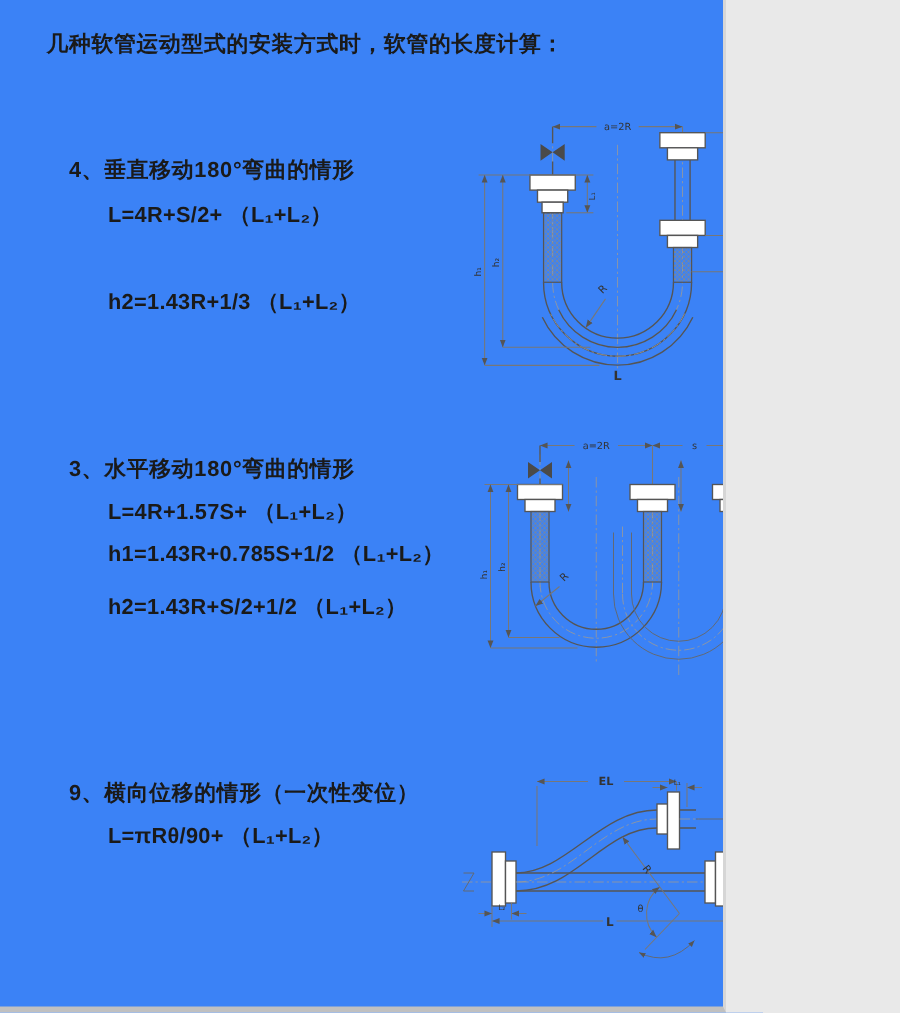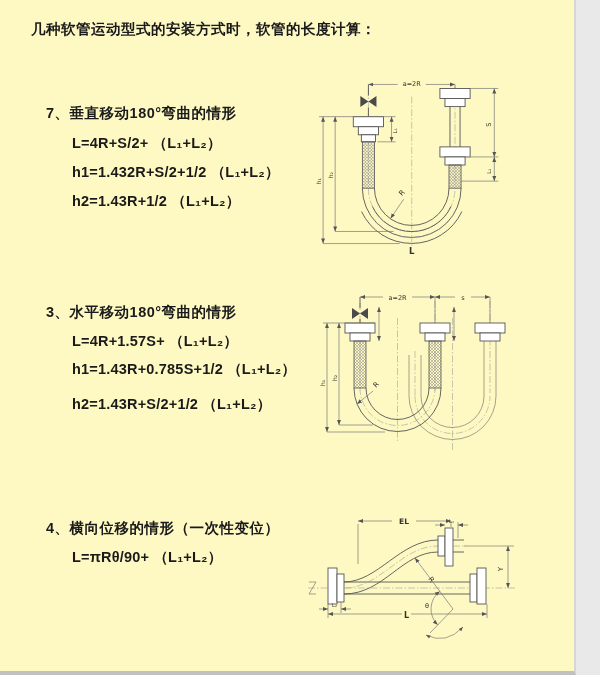--- a/index.html
+++ b/index.html
@@ -1,16 +1,16 @@
 <!DOCTYPE html>
 <html><head>
 <meta charset="utf-8">
 <style>
   html,body{margin:0;padding:0;background:#e9e9e9;}
-  .page{position:relative;width:576px;height:675px;background:#fef9c3;overflow:hidden;
+  .page{position:relative;width:484px;height:675px;background:#3b82f6;overflow:hidden;
         font-family:"Liberation Sans","DejaVu Sans",sans-serif;color:#1a1a1a;
         box-sizing:border-box;border-right:2px solid #d6d6d6;border-bottom:4px solid #c0c0c0;}
   .abs{position:absolute;white-space:nowrap;}
   .title{left:31px;top:20px;font-size:14.5px;font-weight:700;letter-spacing:.5px;}
   .shead{font-size:14.5px;font-weight:700;letter-spacing:.5px;}
   .formula{font-size:14.5px;font-weight:700;letter-spacing:.2px;}
   svg{position:absolute;overflow:visible;}
   svg text{font-family:"DejaVu Sans","Liberation Sans",sans-serif;fill:#333;}
   .part{stroke:#555;stroke-width:.9;fill:none;}
   .partfill{stroke:#555;stroke-width:.9;fill:#fff;}
@@ -19,31 +19,30 @@
   .cl{stroke:#999;stroke-width:.55;fill:none;stroke-dasharray:7 2 1.5 2;}
   .braid{stroke:#555;stroke-width:.8;}
 </style>
 </head>
 <body>
 
 <div class="page">
 
   <div class="abs title">几种软管运动型式的安装方式时，软管的长度计算：</div>
 
-  <div class="abs shead" style="left:46px;top:104px">7、垂直移动180°弯曲的情形</div>
+  <div class="abs shead" style="left:46px;top:104px">4、垂直移动180°弯曲的情形</div>
   <div class="abs formula" style="left:72px;top:134px">L=4R+S/2+ （L₁+L₂）</div>
-  <div class="abs formula" style="left:72px;top:163px">h1=1.432R+S/2+1/2 （L₁+L₂）</div>
-  <div class="abs formula" style="left:72px;top:192px">h2=1.43R+1/2 （L₁+L₂）</div>
+  <div class="abs formula" style="left:72px;top:192px">h2=1.43R+1/3 （L₁+L₂）</div>
 
   <div class="abs shead" style="left:46px;top:303px">3、水平移动180°弯曲的情形</div>
   <div class="abs formula" style="left:72px;top:332px">L=4R+1.57S+ （L₁+L₂）</div>
   <div class="abs formula" style="left:72px;top:360px">h1=1.43R+0.785S+1/2 （L₁+L₂）</div>
   <div class="abs formula" style="left:72px;top:395px">h2=1.43R+S/2+1/2 （L₁+L₂）</div>
 
-  <div class="abs shead" style="left:46px;top:519px">4、横向位移的情形（一次性变位）</div>
+  <div class="abs shead" style="left:46px;top:519px">9、横向位移的情形（一次性变位）</div>
   <div class="abs formula" style="left:72px;top:548px">L=πRθ/90+ （L₁+L₂）</div>
 
   <svg style="left:311px;top:68px" width="282" height="192" viewBox="0 0 280 190">
     <defs>
       <pattern id="d1braid" width="3" height="3" patternUnits="userSpaceOnUse">
         <path d="M0,0 L3,3 M3,0 L0,3" stroke="#888" stroke-width="0.5"></path>
       </pattern>
       <marker id="d1arr" viewBox="0 0 10 10" refX="9" refY="5" markerWidth="8" markerHeight="8" orient="auto-start-reverse">
         <path d="M0,1.5 L9,5 L0,8.5 Z" fill="#555"></path>
       </marker>

